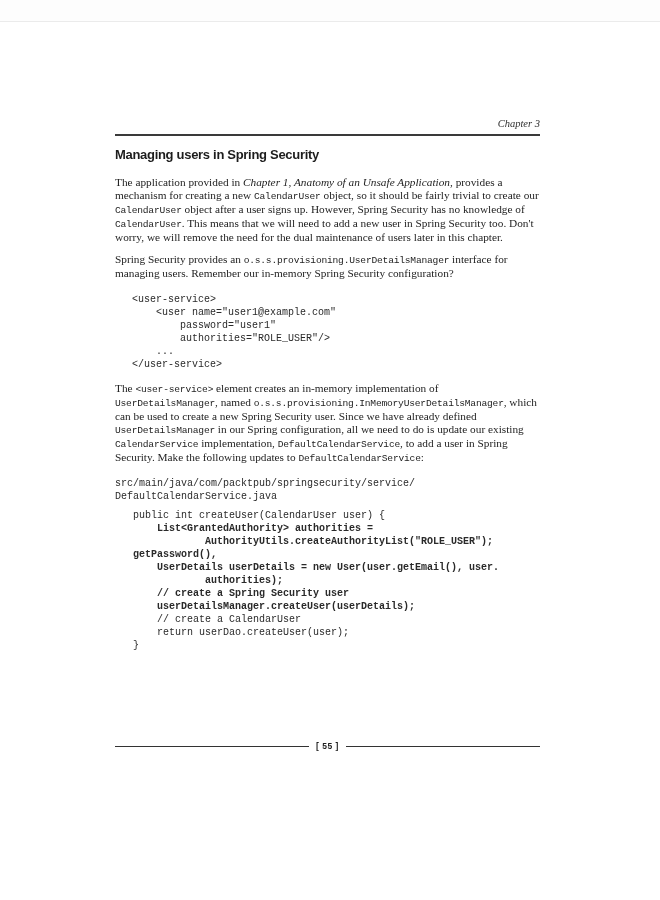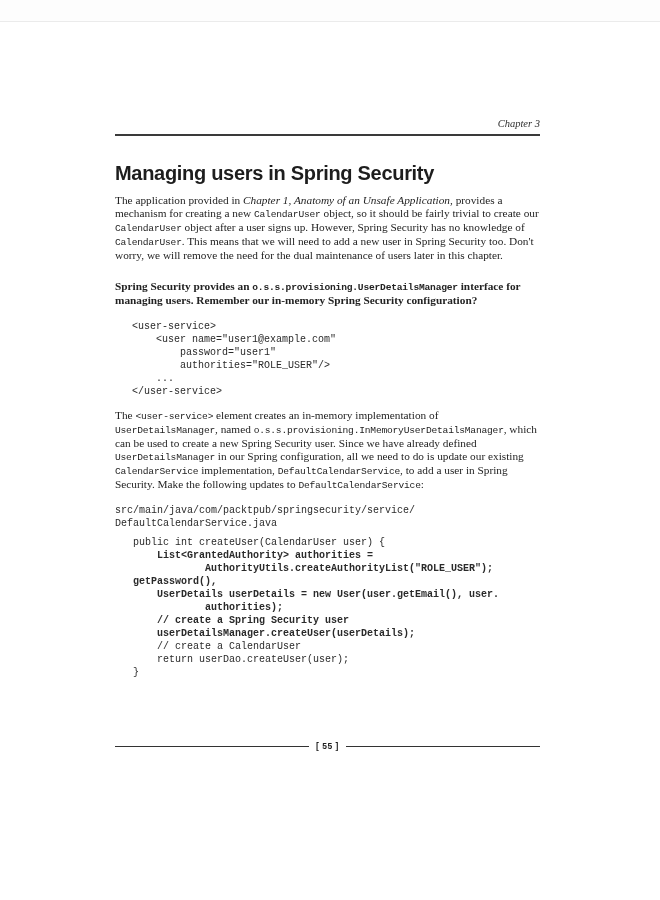--- a/index.html
+++ b/index.html
@@ -29,33 +29,33 @@
     font-style: italic;
     font-size: 10.5px;
     line-height: 12px;
     color: #2e2e2e;
     padding-bottom: 4px;
     border-bottom: 2px solid #3a3a3a;
   }
   .chapter-title {
     font-family: "Liberation Sans", sans-serif;
     font-weight: 700;
-    font-size: 20px;
+    font-size: 13px;
     line-height: 22px;
     letter-spacing: -0.3px;
     color: #1d1d1d;
-    margin-top: 26px;
+    margin-top: 8px;
   }
   p.body-para {
     font-size: 11.3px;
     line-height: 13px;
     text-align: left;
   }
   #para-1 { margin-top: 10px; }
-  #para-2 { margin-top: 18px; font-weight: bold; }
+  #para-2 { margin-top: 9px; }
   #para-3 { margin-top: 11px; }
   .s-italic { font-style: italic; }
   .s-code {
     font-family: "Liberation Mono", monospace;
     font-size: 9.6px;
     letter-spacing: -0.2px;
   }
   .codeblock {
     font-family: "Liberation Mono", monospace;
     font-size: 10px;

